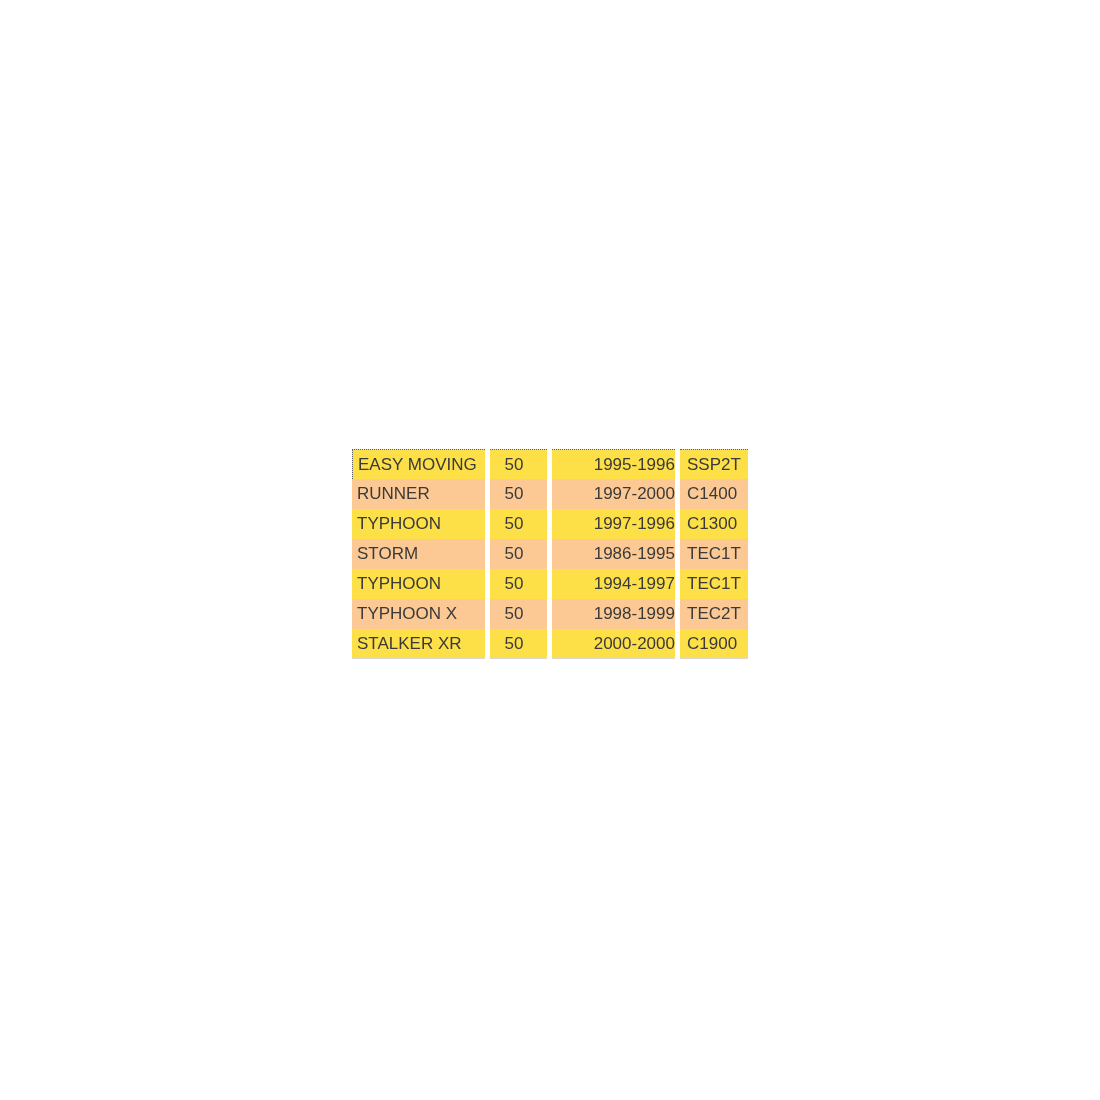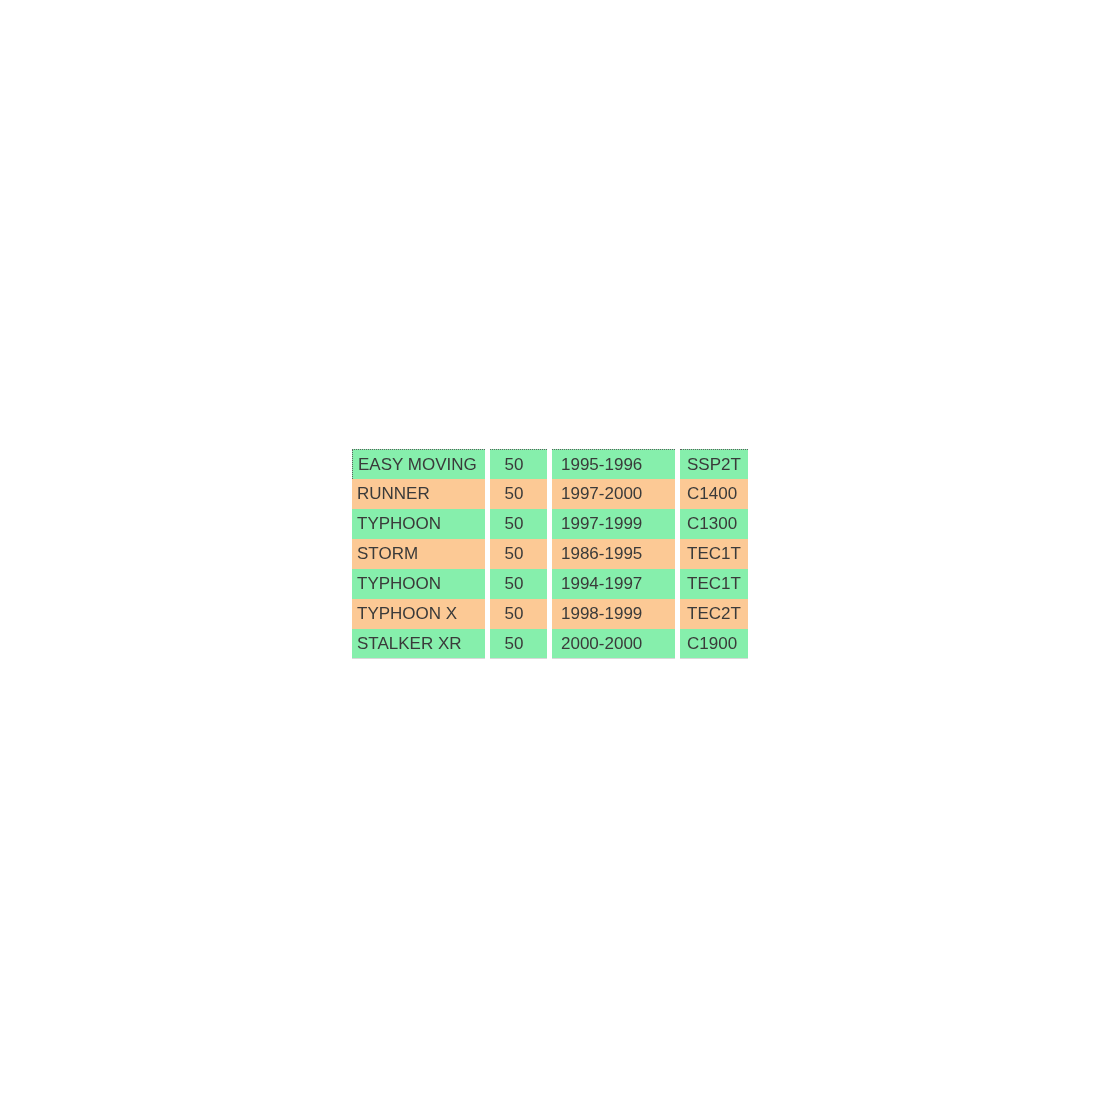--- a/index.html
+++ b/index.html
@@ -26,30 +26,30 @@
     grid-template-columns: 133px 57px 123px 68px;
     column-gap: 5px;
     height: 30px;
   }
   .cell {
     box-sizing: border-box;
     height: 30px;
     line-height: 30px;
     font-size: 17px;
     color: var(--text-color, #3a3a3a);
-    background: #86efac;
+    background: #fde047;
     white-space: nowrap;
     overflow: hidden;
   }
   .row.hl .cell {
     background: var(--hl-color, #fcc995);
   }
   .c-model { text-align: left;  padding-left: 5px; }
   .c-cc    { text-align: center; padding-right: 9px; }
-  .c-years { text-align: left;  padding-left: 9px; }
+  .c-years { text-align: right;  padding-left: 9px; }
   .c-code  { text-align: left;  padding-left: 7px; }
 
   
   .row:first-child .cell {
     border-top: 1px dotted var(--marquee-color, #606060);
   }
   
   .row:first-child .c-model {
     border-left: 1px dotted var(--marquee-color, #606060);
   }
@@ -74,21 +74,21 @@
     <div class="row hl">
       <div class="cell c-model">RUNNER</div>
       <div class="cell c-cc">50</div>
       <div class="cell c-years">1997-2000</div>
       <div class="cell c-code">C1400</div>
     </div>
 
     <div class="row">
       <div class="cell c-model">TYPHOON</div>
       <div class="cell c-cc">50</div>
-      <div class="cell c-years">1997-1999</div>
+      <div class="cell c-years">1997-1996</div>
       <div class="cell c-code">C1300</div>
     </div>
 
     <div class="row hl">
       <div class="cell c-model">STORM</div>
       <div class="cell c-cc">50</div>
       <div class="cell c-years">1986-1995</div>
       <div class="cell c-code">TEC1T</div>
     </div>
 

